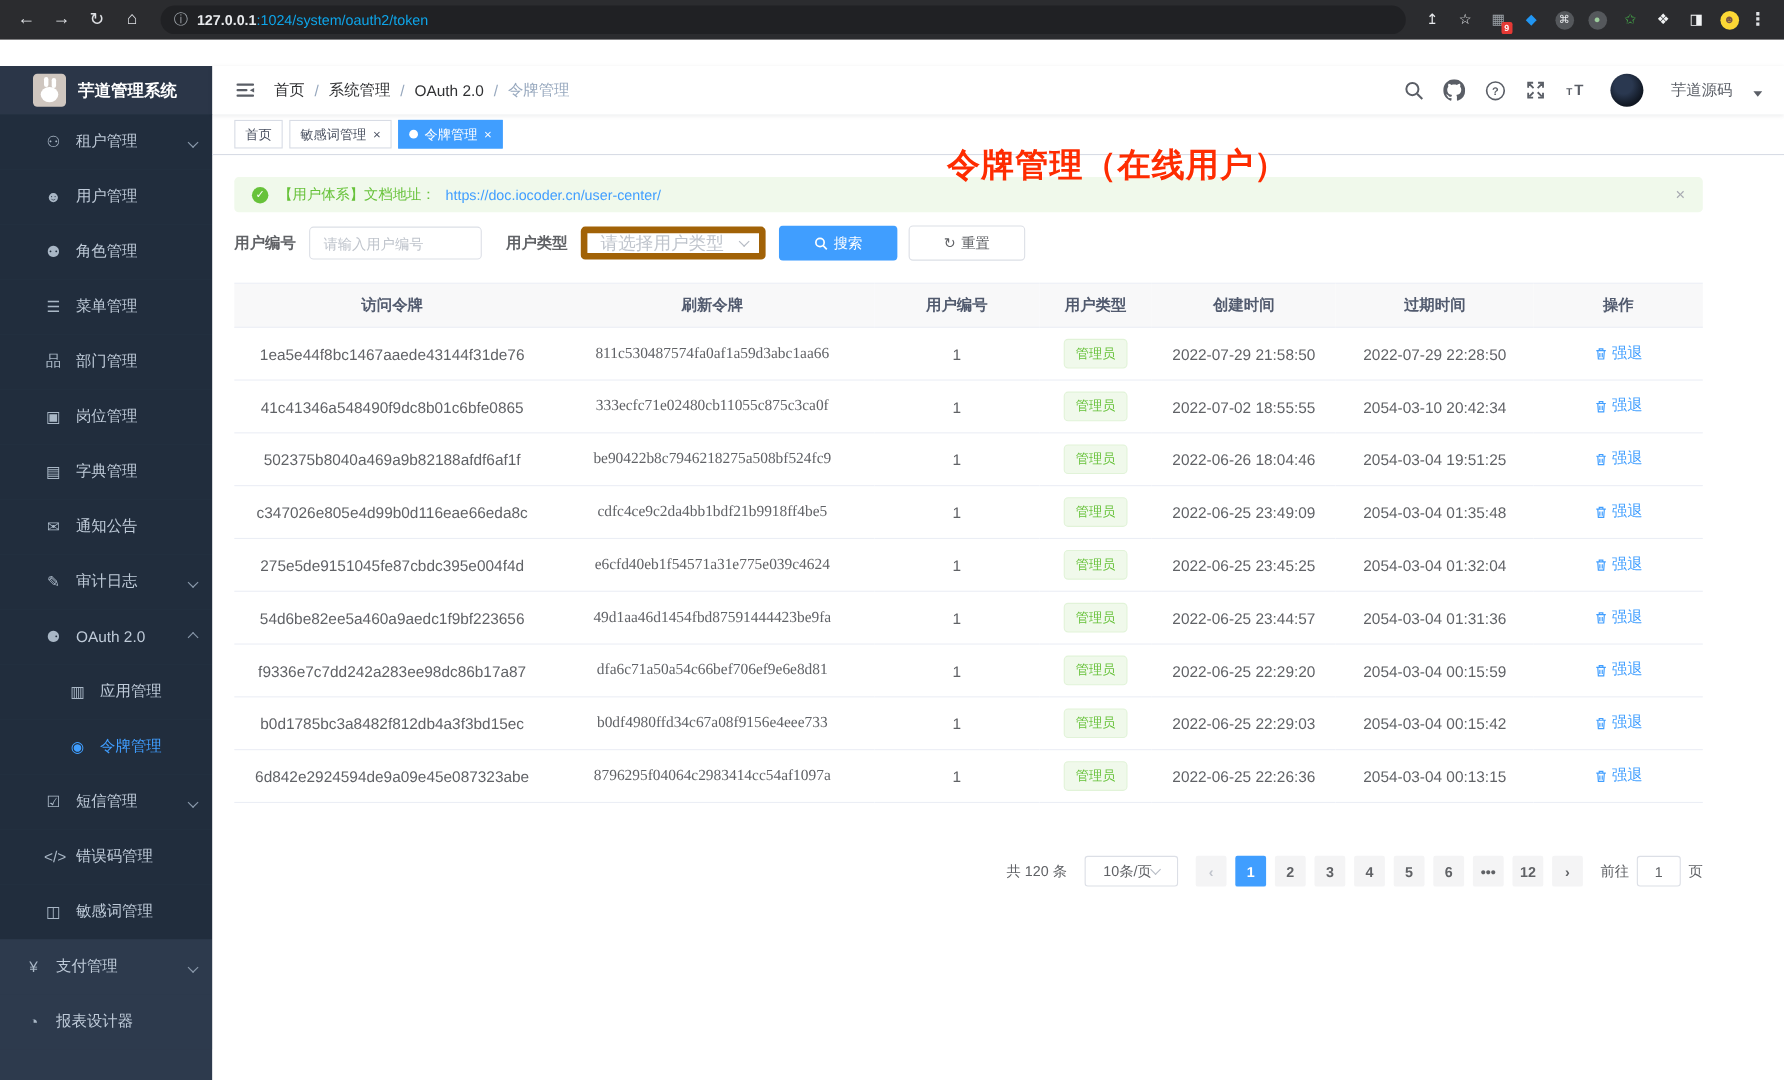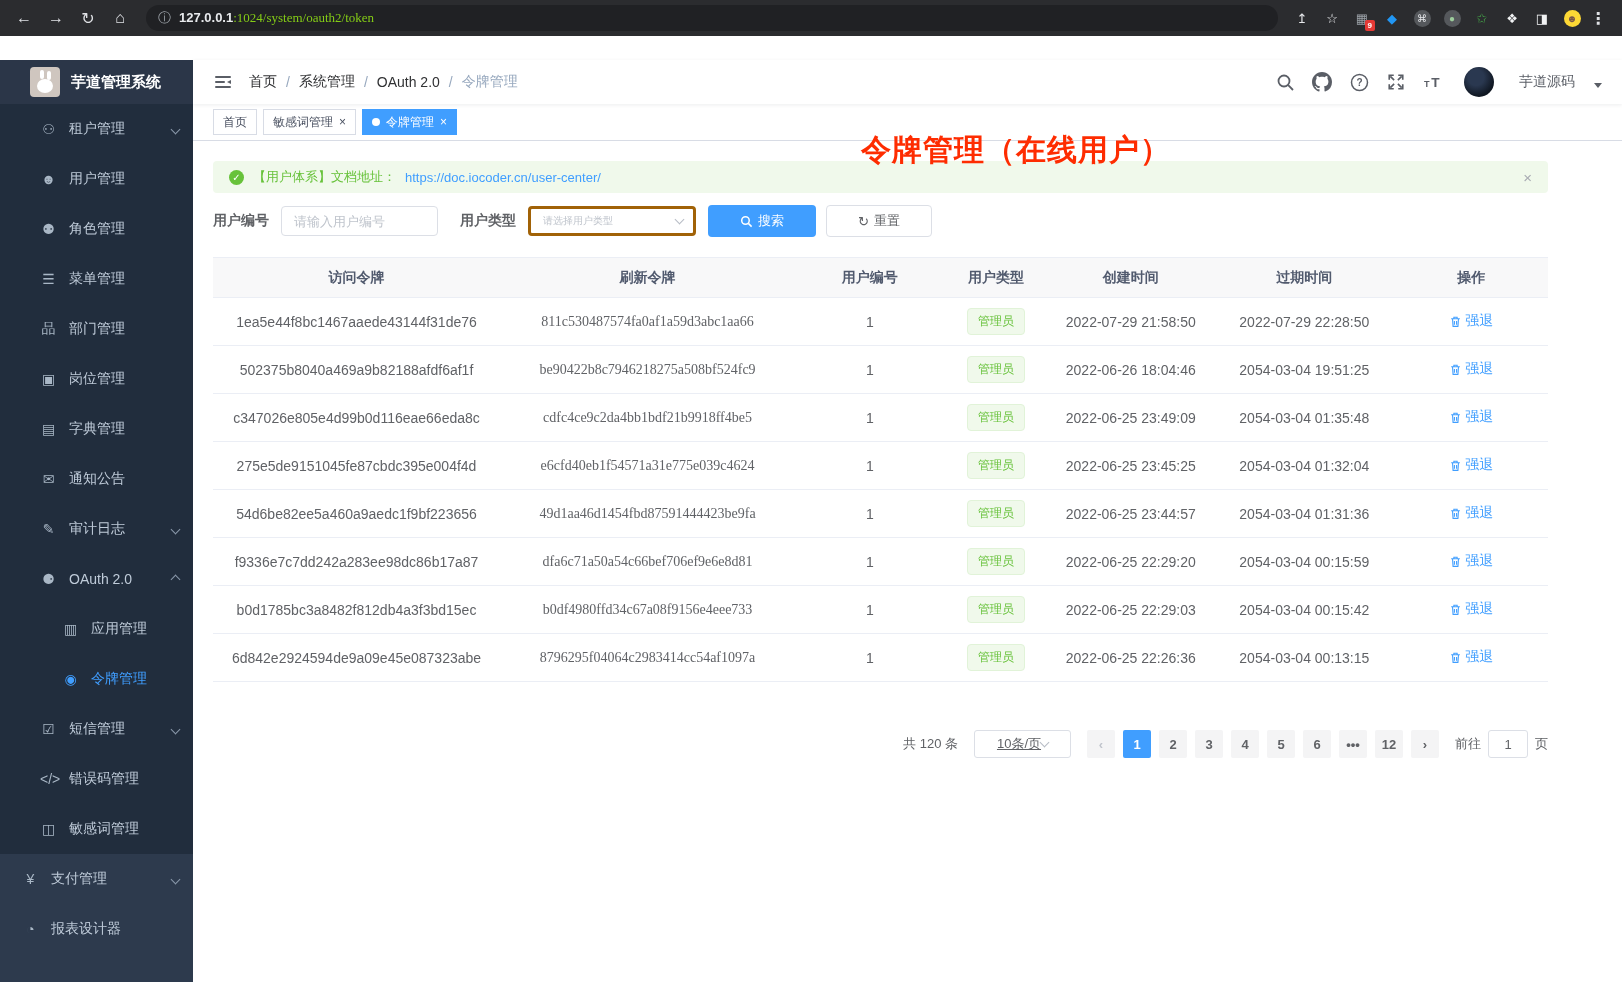--- a/index.html
+++ b/index.html
@@ -7,21 +7,21 @@
     font-family:"Liberation Sans","DejaVu Sans",sans-serif; }
 
   
   .chrome { height:36px; background:#2b2c2f; display:flex; align-items:center; padding:0 12px; gap:4px; }
   .navbtn { width:24px; height:24px; display:flex; align-items:center; justify-content:center;
     color:#dfe1e5; font-size:16px; border-radius:50%; flex-shrink:0; cursor:default; }
   .omnibox { flex:1; height:26px; background:#202124; border-radius:13px; display:flex; align-items:center;
     padding:0 12px; margin:0 10px; gap:8px; font-size:13px; min-width:0; }
   .omnibox .info { color:#9aa0a6; font-size:13px; }
   .url-host { color:#e8eaed; font-weight:700; white-space:nowrap; }
-  .url-rest { color:#84cc16; white-space:nowrap;font-family:Liberation Serif, serif; }
+  .url-rest { color:#0ea5e9; white-space:nowrap; }
   .chrome-actions { display:flex; align-items:center; gap:10px; }
   .ext { width:20px; height:20px; display:flex; align-items:center; justify-content:center;
     font-size:13px; position:relative; flex-shrink:0; }
   .ext .circ { width:17px; height:17px; border-radius:50%; display:flex; align-items:center;
     justify-content:center; font-size:10px; }
   .ext .badge { position:absolute; right:-3px; bottom:-3px; background:#e53935; color:#fff;
     font-size:8px; padding:1px 3px; border-radius:2px; font-weight:700; }
 
   
   .app { display:flex; height:946px;margin-top:24px; }
@@ -81,22 +81,22 @@
   .acheck { width:15px; height:15px; border-radius:50%; background:#67c23a; color:#fff; font-size:10px;
     display:flex; align-items:center; justify-content:center; flex-shrink:0; }
   .alert a { color:#409eff; text-decoration:none; }
   .aclose { position:absolute; right:16px; color:#a8abb2; font-size:15px; cursor:default; }
 
   .filters { display:flex; align-items:center; margin-top:12px; height:32px; font-size:14px; }
   .flabel { font-weight:700; color:#606266; margin-right:12px; }
   .finput { width:157px; height:30px; border:1px solid #dcdfe6; border-radius:4px; padding:0 12px;
     font-size:13px; color:#606266; outline:none; font-family:inherit; margin-right:22px; }
   .finput::placeholder { color:#bfc4cc; }
-  .fselect { width:168px; height:30px; border:3px solid #a16207; border-radius:4px; padding:0 10px 0 12px;
-    font-size:10px; color:#bfc4cc; display:flex; align-items:center; justify-content:space-between; }
+  .fselect { width:168px; height:30px; border:6px solid #a16207; border-radius:4px; padding:0 10px 0 12px;
+    font-size:16px; color:#bfc4cc; display:flex; align-items:center; justify-content:space-between; }
   .chev { width:7px; height:7px; border-right:1.3px solid #b7bcc5; border-bottom:1.3px solid #b7bcc5;
     transform:rotate(45deg); margin-top:-3px; }
   .btn { height:32px; display:inline-flex; align-items:center; gap:5px; padding:0 31px;
     border-radius:4px; font-size:13px; cursor:default; border:1px solid transparent; }
   .btn-search { background:#409eff; color:#fff; margin-left:12px; }
   .btn-reset { background:#fff; border-color:#dcdfe6; color:#606266; margin-left:10px; }
 
   table { margin-top:20px; width:100%; border-collapse:collapse; font-size:14px; color:#606266;
     border-top:1px solid #ebeef5; }
   th { height:40px; background:#f8f8f9; color:#515a6e; font-weight:700; text-align:center;
@@ -109,22 +109,22 @@
   th:nth-child(5), td:nth-child(5) { width:12.5%; }
   th:nth-child(6), td:nth-child(6) { width:13.5%; }
   th:nth-child(7), td:nth-child(7) { width:11.5%; }
   .tag { display:inline-block; background:#f0f9eb; border:1px solid #e1f3d8; color:#67c23a;
     border-radius:4px; padding:4px 10px; font-size:12px; }
   .action { color:#409eff; display:inline-flex; align-items:center; gap:3px; font-size:14px; cursor:default; }
 
   .pagination { display:flex; align-items:center; justify-content:flex-end; margin-top:48px;
     gap:8px; font-size:13px; color:#606266; }
   .ptotal { margin-right:8px; }
-  .psize { width:97px; height:28px; border:1px solid #dcdfe6; border-radius:3px; display:flex;
-    align-items:center; justify-content:center; color:#606266; margin-right:8px;text-decoration:underline; }
+  .psize { width:85px; height:28px; border:1px solid #dcdfe6; border-radius:3px; display:flex;
+    align-items:center; justify-content:center; color:#606266; margin-right:8px; }
   .pbtn { min-width:28px; height:28px; padding:0 6px; background:#f4f4f5; border-radius:2px;
     display:flex; align-items:center; justify-content:center; font-weight:700; color:#606266; cursor:default; }
   .pbtn.active { background:#409eff; color:#fff; }
   .pbtn.prev { color:#c0c4cc; }
   .pgoto { margin-left:8px; display:flex; align-items:center; gap:7px; font-weight:400;justify-content:flex-end; }
   .pgoto input { width:40px; height:28px; border:1px solid #dcdfe6; border-radius:3px;
     text-align:center; font-size:13px; color:#606266; outline:none; font-family:inherit; }
 
   .annotation { position:absolute; left:668px; top:70px; font-size:30px; font-weight:700;
     color:#fe2c01; z-index:10; letter-spacing:1px; white-space:nowrap; }
@@ -369,20 +369,34 @@
               <td>2022-07-29 21:58:50</td>
               <td>2022-07-29 22:28:50</td>
               <td><span class="action">
                   <svg width="13" height="13" viewBox="0 0 24 24" fill="none" stroke="currentColor" stroke-width="2">
                     <path d="M4 7h16M9 7V4h6v3M6.5 7l1 14h9l1-14M10 11v7M14 11v7"></path>
                   </svg>
                   <span>强退</span>
                 </span></td>
             </tr>
             <tr>
+              <td>41c41346a548490f9dc8b01c6bfe0865</td>
+              <td>333ecfc71e02480cb11055c875c3ca0f</td>
+              <td>1</td>
+              <td><span class="tag">管理员</span></td>
+              <td>2022-07-02 18:55:55</td>
+              <td>2054-03-10 20:42:34</td>
+              <td><span class="action">
+                  <svg width="13" height="13" viewBox="0 0 24 24" fill="none" stroke="currentColor" stroke-width="2">
+                    <path d="M4 7h16M9 7V4h6v3M6.5 7l1 14h9l1-14M10 11v7M14 11v7"></path>
+                  </svg>
+                  <span>强退</span>
+                </span></td>
+            </tr>
+            <tr>
               <td>502375b8040a469a9b82188afdf6af1f</td>
               <td>be90422b8c7946218275a508bf524fc9</td>
               <td>1</td>
               <td><span class="tag">管理员</span></td>
               <td>2022-06-26 18:04:46</td>
               <td>2054-03-04 19:51:25</td>
               <td><span class="action">
                   <svg width="13" height="13" viewBox="0 0 24 24" fill="none" stroke="currentColor" stroke-width="2">
                     <path d="M4 7h16M9 7V4h6v3M6.5 7l1 14h9l1-14M10 11v7M14 11v7"></path>
                   </svg>

